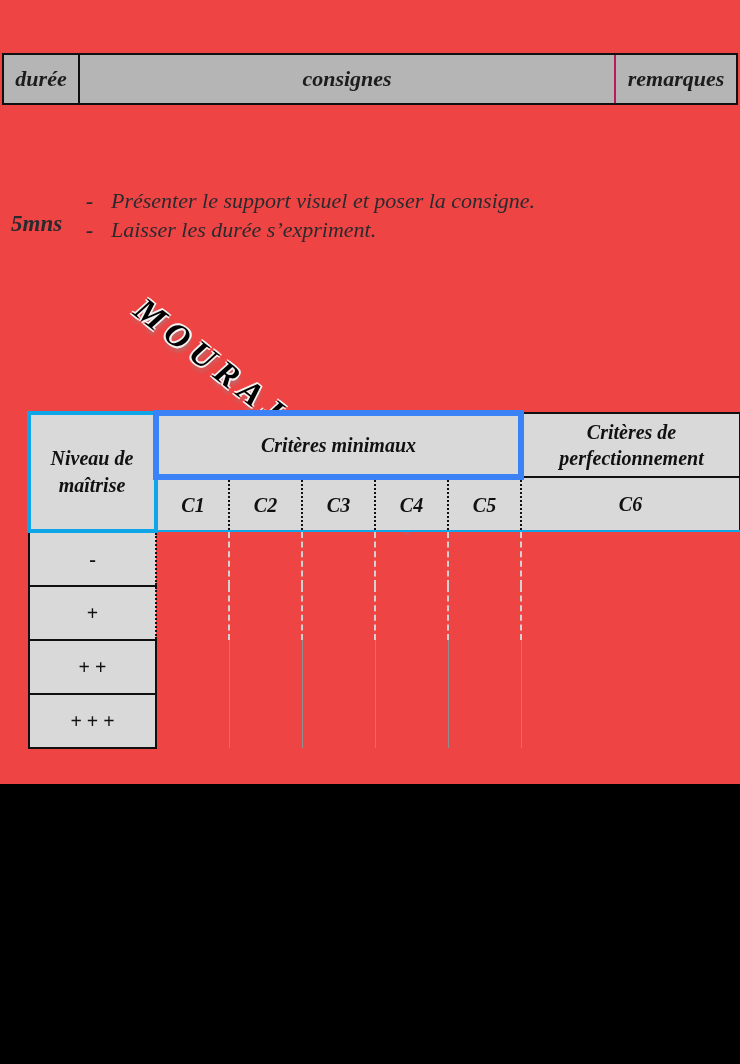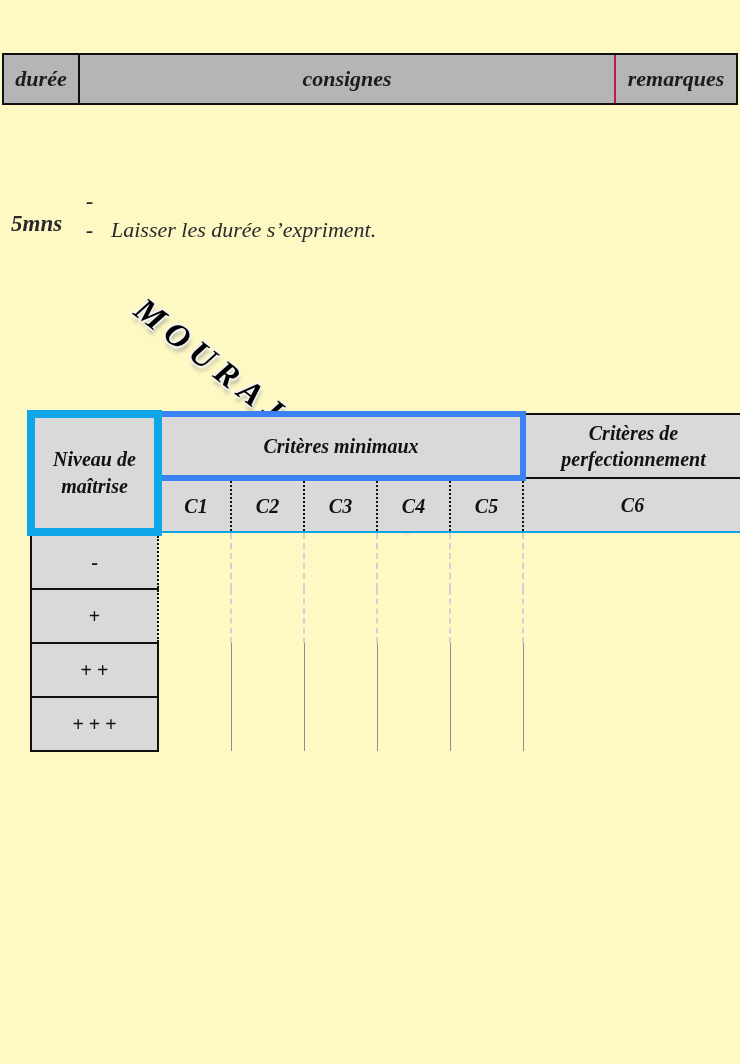--- a/index.html
+++ b/index.html
@@ -1,18 +1,18 @@
 <!DOCTYPE html>
 <html><head>
 <meta charset="utf-8">
 <style>
   html,body { margin:0; padding:0; background:#000; }
   .canvas {
-    position:relative; width:740px; height:1064px;
-    background:#fef9c3; overflow:hidden;
+    position:relative; width:740px; height:784px;
+    background:#ef4444; overflow:hidden;
     font-family:"Liberation Serif","DejaVu Serif",serif;
   }
 
   
   .top-header {
     position:absolute; left:2px; top:53px; width:732px; height:48px;
     display:flex; background:#b5b5b5; border:2px solid #101010;
   }
   .top-header .cell {
     display:flex; align-items:center; justify-content:center;
@@ -48,21 +48,21 @@
   
   table.grid {
     position:absolute; left:27px; top:410px;
     border-collapse:collapse; table-layout:fixed; width:711px;
   }
   table.grid td {
     padding:0; text-align:center; vertical-align:middle;
     font-weight:bold; font-size:20px; color:#111;
   }
   td.hdr { background:#d9d9d9; font-style:italic; }
-  td.niveau { border:8px solid #0ea5e9; line-height:1.35; font-size:21px; }
+  td.niveau { border:4px solid #0ea5e9; line-height:1.35; font-size:21px; }
   td.gmin  { border:6px solid #3b82f6; }
   td.gperf { border:2px solid #101010; line-height:1.3;margin-left:28px; }
   tr.h1 td { height:58px; }
   tr.h2 td { height:50px; }
   td.crit {
     border-top:2px solid #101010; border-bottom:2px solid #0ea5e9;
     border-left:2px dotted #101010;
   }
   td.crit-last { border-right:2px solid #101010; }
   tr.body-row td { height:52px; }
@@ -87,20 +87,21 @@
     <div class="cell cell-remarques">
       <span>remarques</span>
     </div>
   </div>
 
   <div class="duration">5mns</div>
 
   <div class="instructions">
     <div class="instr-line">
       <span class="dash">-</span>
+      <span>Présenter le support visuel et poser la consigne.</span>
     </div>
     <div class="instr-line">
       <span class="dash">-</span>
       <span>Laisser les durée s’expriment.</span>
     </div>
   </div>
 
   <div class="watermark">MOURAJAA.COM</div>
 
   <table class="grid">

